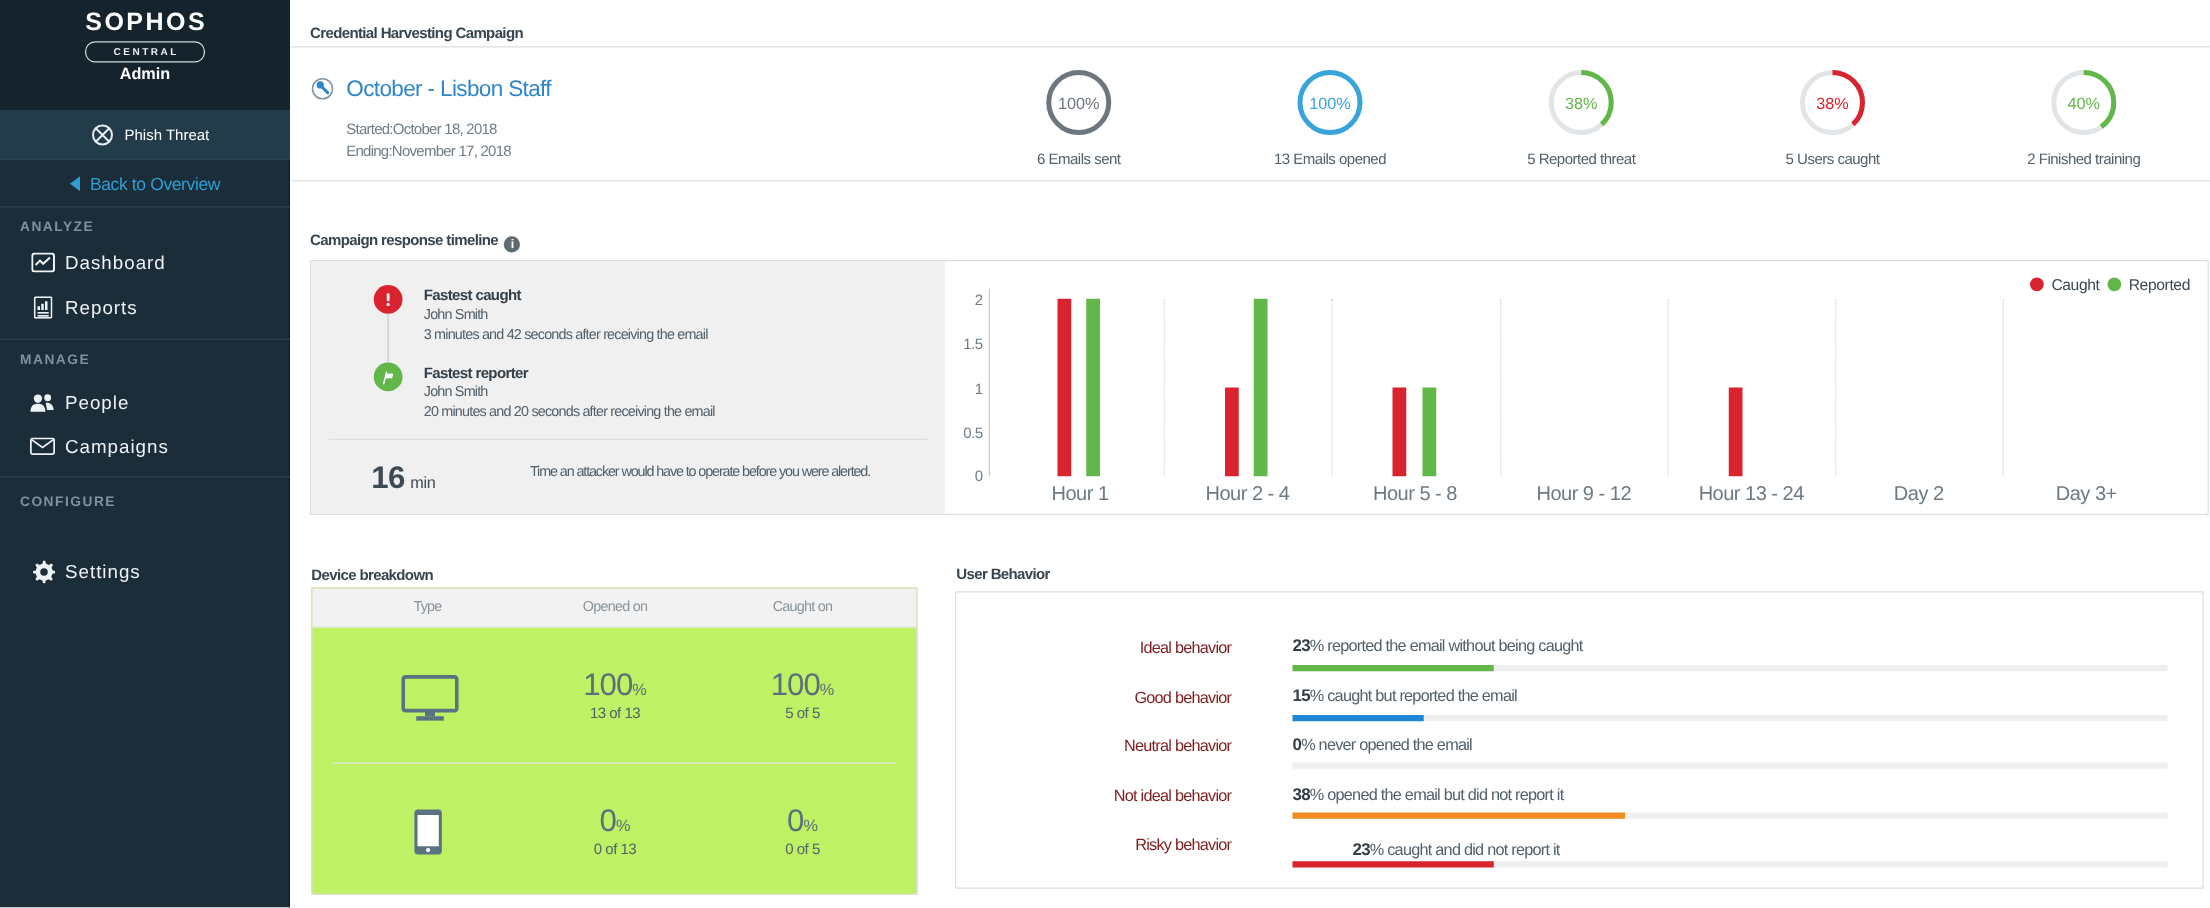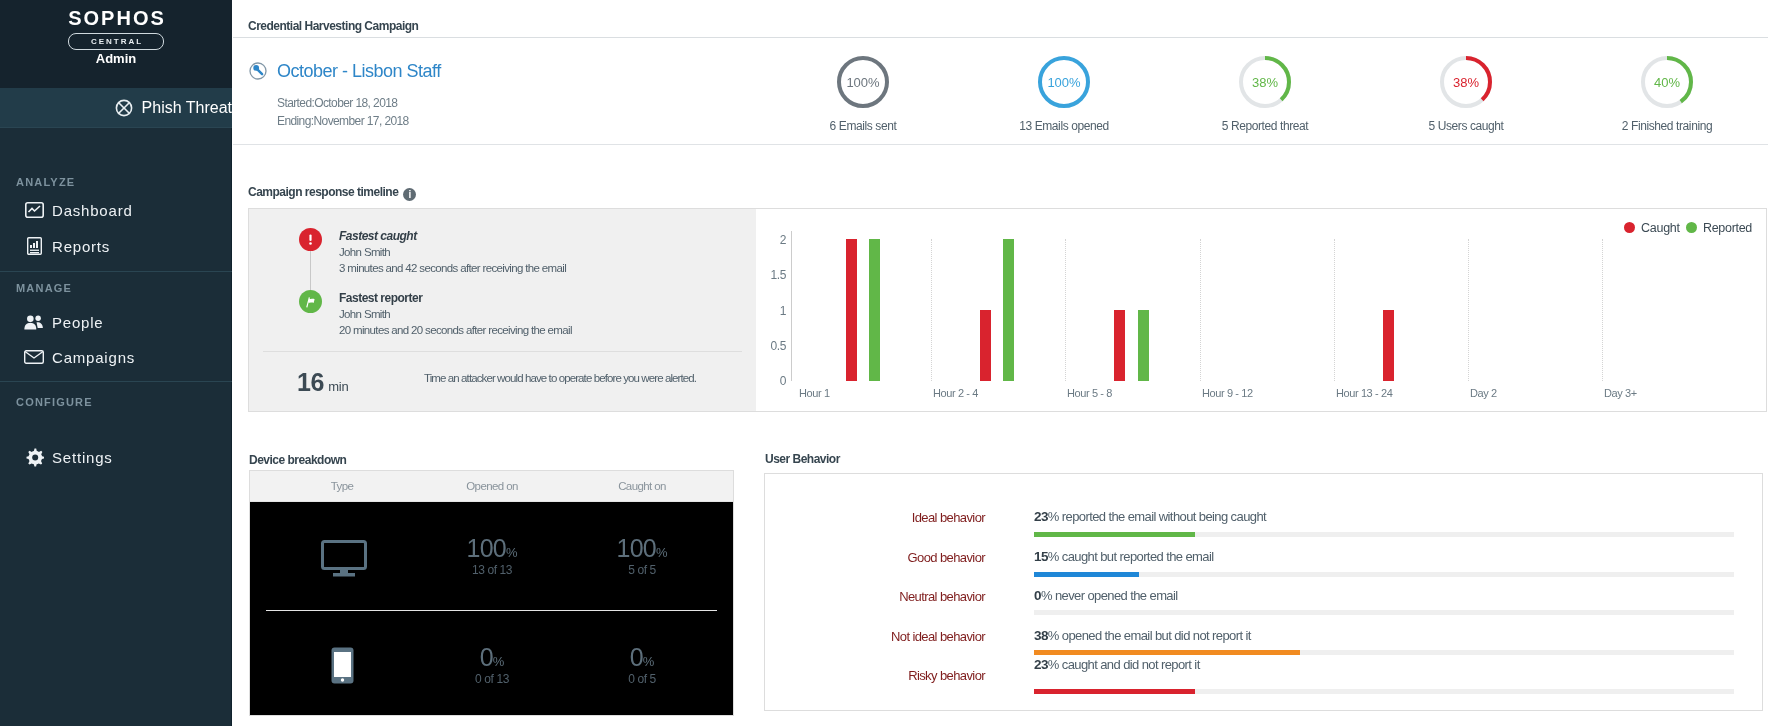--- a/index.html
+++ b/index.html
@@ -6,21 +6,21 @@
 html,body { width:1768px; height:726px; overflow:hidden; }
 body { font-family:"Liberation Sans", sans-serif; background:#fff; position:relative; }
 .abs { position:absolute; }
 
 
 #sidebar { position:absolute; left:0; top:0; width:232px; height:726px; background:#1b2d38; border-right:1px solid #10222c; }
 #logoarea { position:absolute; left:0; top:0; width:232px; height:88px; background:#15232d; }
 #logo-sophos { position:absolute; top:7px; width:232px; text-align:center; color:#fff; font-size:20px; font-weight:bold; letter-spacing:2px; text-indent:2px; }
 #logo-central { position:absolute; top:33px; left:68px; width:96px; height:17px; border:1px solid #cfd9de; border-radius:8px; color:#e8eef1; font-size:8px; font-weight:bold; letter-spacing:2px; text-align:center; line-height:15px; text-indent:2px; }
 #logo-admin { position:absolute; top:51px; width:232px; text-align:center; color:#fff; font-size:13px; font-weight:bold; }
-#phishband { position:absolute; left:0; top:88px; width:232px; height:40px; background:#223c49; border-bottom:1px solid #2a4552; display:flex; align-items:center; justify-content:flex-end; color:#fff; font-size:16px; }
+#phishband { position:absolute; left:0; top:88px; width:232px; height:40px; background:#223c49; border-bottom:1px solid #2a4552; display:flex; align-items:center; justify-content:center; color:#fff; font-size:12px; }
 #phishband svg { margin-right:9px; } #phishband { padding-left:8px; }
 #backband { position:absolute; left:0; top:128px; width:232px; height:38px; border-bottom:1px solid #2a4552; display:flex; align-items:center; justify-content:center; color:#2d9fd8; font-size:14px; letter-spacing:-0.3px; }
 #backband .tri { width:0; height:0; border-top:6px solid transparent; border-bottom:6px solid transparent; border-right:8px solid #2d9fd8; margin-right:8px; }
 .navlabel { position:absolute; left:16px; color:#7d929e; font-size:11px; font-weight:bold; letter-spacing:1.2px;text-align:right; }
 .navitem { position:absolute; left:0; width:250px; height:36px; color:#eef2f5; font-size:15px; letter-spacing:0.8px; display:flex; align-items:center; }
 .navitem .ic { width:22px; margin-left:23px; margin-right:7px; display:flex; justify-content:center; }
 .navsep { position:absolute; left:0; width:232px; border-top:1px solid #2a4552; }
 
 
 #main { position:absolute; left:233px; top:0; width:1535px; height:726px; background:#fff; }
@@ -43,32 +43,32 @@
 .tl-t1 { font-size:12px; font-weight:bold; letter-spacing:-0.5px; color:#333f48; }
 .tl-t2 { font-size:11.5px; letter-spacing:-0.65px; color:#51606b; line-height:16px; }
 #tl-sep { position:absolute; left:14px; top:142px; width:479px; border-top:1px solid #dedede; }
 #tl-16 { position:absolute; left:48px; top:159px; color:#3c4a54; }
 #tl-16 .big { font-size:25px; letter-spacing:-0.5px;font-weight:bold; }
 #tl-16 .sm { font-size:13px; letter-spacing:-0.3px; }
 #tl-cap { position:absolute; left:175px; top:163px; font-size:11.5px; letter-spacing:-0.9px; color:#51606b; white-space:nowrap; }
 
 
 .ylab { position:absolute; font-size:12px; letter-spacing:-0.4px; color:#6b7a84; text-align:right; width:30px; }
-.xlab { position:absolute; font-size:11px; letter-spacing:-0.4px; color:#6b7a84; width:130px; top:178px; }
+.xlab { position:absolute; font-size:16px; letter-spacing:-0.4px; color:#6b7a84; text-align:center; width:130px; top:178px; }
 .vgrid { position:absolute; top:30px; height:142px; border-left:1px dotted #d4d4d4; }
 #yaxis { position:absolute; left:542px; top:22px; height:150px; border-left:1px solid #ccc; }
 .bar { position:absolute; width:11px; }
 .bar.red { background:#d9232e; }
 .bar.green { background:#61b748; }
 #legend { position:absolute; right:14px; top:12px; font-size:12.5px; letter-spacing:-0.3px; color:#3c4a54; }
 .dot { display:inline-block; width:11px; height:11px; border-radius:50%; margin-right:6px; vertical-align:-1px; }
 
 
 #db-hdr { position:absolute; left:16px; top:453px; }
-#dbbox { position:absolute; left:16px; top:470px; width:485px; height:246px; border:1px solid #ddd; background:#000000; }
+#dbbox { position:absolute; left:16px; top:470px; width:485px; height:246px; border:1px solid #ddd; background:#bef264; }
 #db-headrow { position:absolute; left:0; top:0; width:483px; height:31px; background:#f2f2f2; border-bottom:1px solid #e4e4e4; }
 .db-col { position:absolute; top:9px; font-size:11.5px; letter-spacing:-0.6px; color:#8a949c; text-align:center; width:120px; }
 .db-big { font-size:25px; letter-spacing:-0.8px; color:#5d6f7b; }
 .db-big .pctsm { font-size:13px; letter-spacing:0; }
 .db-sub { font-size:12px; letter-spacing:-0.4px; color:#51606b; margin-top:0px; }
 #db-sep { position:absolute; left:16px; top:139px; width:451px; border-top:1px solid #e5e5e5; }
 
 
 #ub-hdr { position:absolute; left:532px; top:452px; }
 #ubbox { position:absolute; left:531px; top:473px; width:999px; height:238px; border:1px solid #ddd; background:#fff; }
@@ -87,20 +87,21 @@
     <div id="logo-central">CENTRAL</div>
     <div id="logo-admin">Admin</div>
   </div>
   <div id="phishband">
     <svg width="18" height="18" viewBox="0 0 18 18">
       <circle cx="9" cy="9" r="7.6" fill="none" stroke="#e8eef1" stroke-width="1.6"></circle>
       <path d="M3.2 3.2 L14.8 14.8 M14.8 3.2 L3.2 14.8" stroke="#e8eef1" stroke-width="1.6"></path>
     </svg>
     Phish Threat
   </div>
+  <div id="backband"><span class="tri"></span>Back to Overview</div>
 
   <div class="navlabel" style="top:176px;">ANALYZE</div>
   <div class="navitem" style="top:192px;">
     <span class="ic">
         <svg width="19" height="16" viewBox="0 0 19 16">
           <rect x="0.8" y="0.8" width="17.4" height="14.4" rx="2" fill="none" stroke="#eef2f5" stroke-width="1.6"></rect>
           <path d="M3.5 10 L7 6.5 L9.5 9 L15 4" fill="none" stroke="#eef2f5" stroke-width="1.6"></path>
         </svg>
       </span>
     Dashboard
@@ -219,21 +220,21 @@
             <rect x="5.4" y="1.5" width="2.2" height="6.5" rx="1.1" fill="#fff"></rect>
             <circle cx="6.5" cy="10.5" r="1.3" fill="#fff"></circle>
           </svg>
       </div>
       <div class="circicon" style="left:50px; top:81px; background:#61b748;">
         <svg width="13" height="12" viewBox="0 0 13 12">
             <path d="M2.2 11.3 L4.8 1.2 L5.9 1.5 L5.6 2.7 C7 3.6 8.6 2.2 10.6 3.2 L9.6 7.0 C7.6 6.0 6 7.4 4.6 6.5 L3.4 11.6 Z" fill="#fff"></path>
           </svg>
       </div>
       <div id="tl-connector"></div>
-      <div class="abs tl-t1" style="left:90px; top:20px;font-style:italic;">Fastest caught</div>
+      <div class="abs tl-t1" style="left:90px; top:20px;">Fastest caught</div>
       <div class="abs tl-t2" style="left:90px; top:35px;">John Smith<br>3 minutes and 42 seconds after receiving the email</div>
       <div class="abs tl-t1" style="left:90px; top:82px;">Fastest reporter</div>
       <div class="abs tl-t2" style="left:90px; top:97px;">John Smith<br>20 minutes and 20 seconds after receiving the email</div>
       <div id="tl-sep"></div>
       <div id="tl-16"><span class="big">16</span> <span class="sm">min</span></div>
       <div id="tl-cap">Time an attacker would have to operate before you were alerted.</div>
     </div>
 
     <div id="legend"><span class="dot" style="background:#d9232e;"></span>Caught&nbsp;&nbsp;<span class="dot" style="background:#61b748;"></span>Reported</div>
     <div id="yaxis"></div>
@@ -327,18 +328,18 @@
     <div class="ub-desc" style="top:114px;"><b>0</b>% never opened the email</div>
     <div class="ub-track" style="top:136px;"></div>
 
     <div class="ub-lab" style="left:2px; top:155px;">Not ideal behavior</div>
     <div class="ub-desc" style="top:154px;"><b>38</b>% opened the email but did not report it</div>
     <div class="ub-track" style="top:176px;">
         <div class="ub-fill" style="width:266px; background:#f18b21;"></div>
       </div>
 
     <div class="ub-lab" style="left:2px; top:194px;">Risky behavior</div>
-    <div class="ub-desc" style="top:183px;"><b>23</b>% caught and did not report it</div>
+    <div class="ub-desc" style="top:198px;margin-left:48px;"><b>23</b>% caught and did not report it</div>
     <div class="ub-track" style="top:215px;">
         <div class="ub-fill" style="width:161px; background:#d9232e;"></div>
       </div>
   </div>
 </div>
 
 </body></html>

